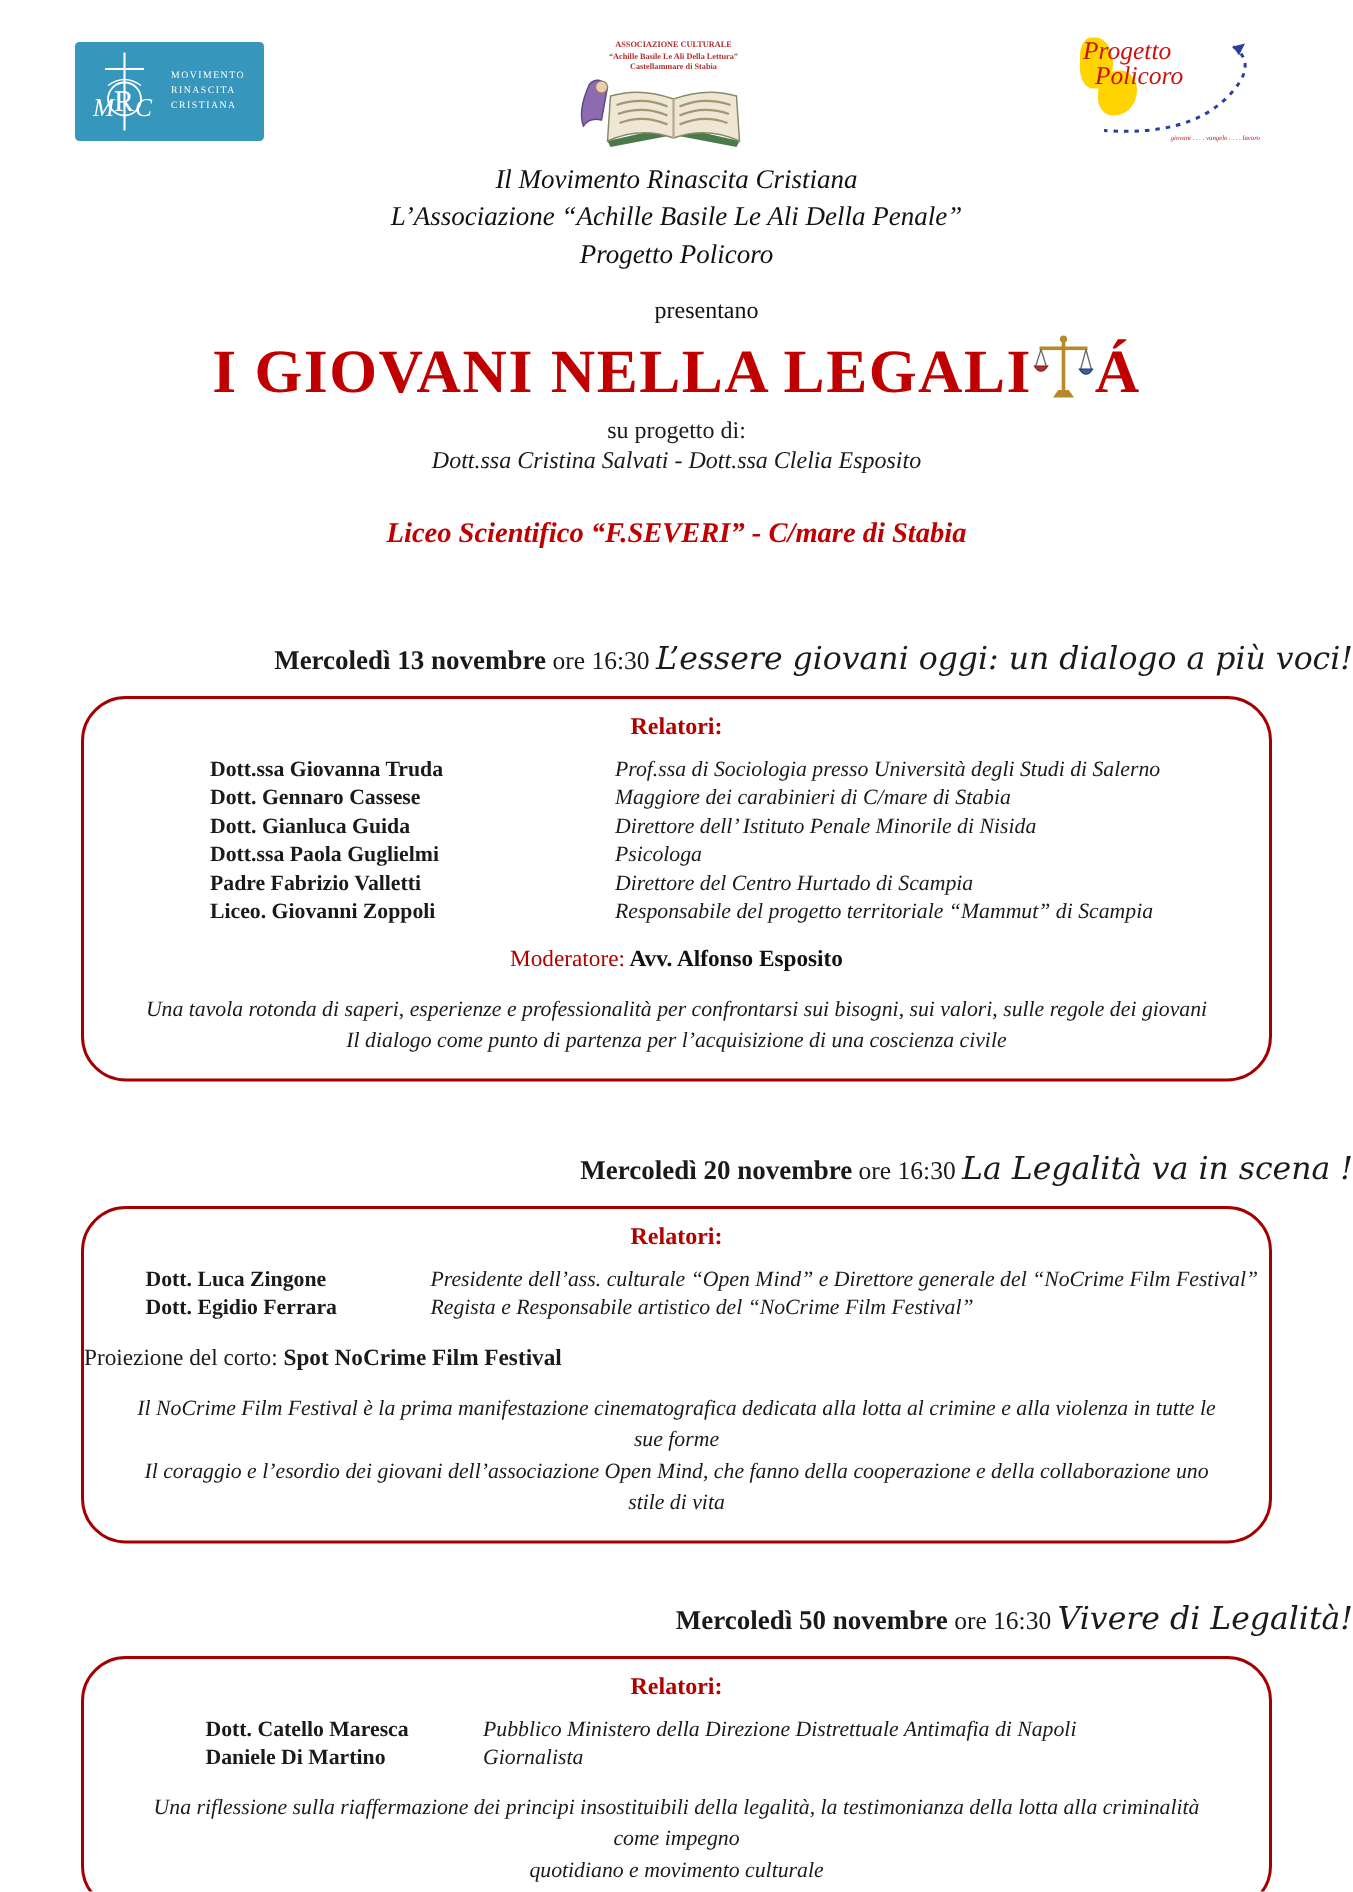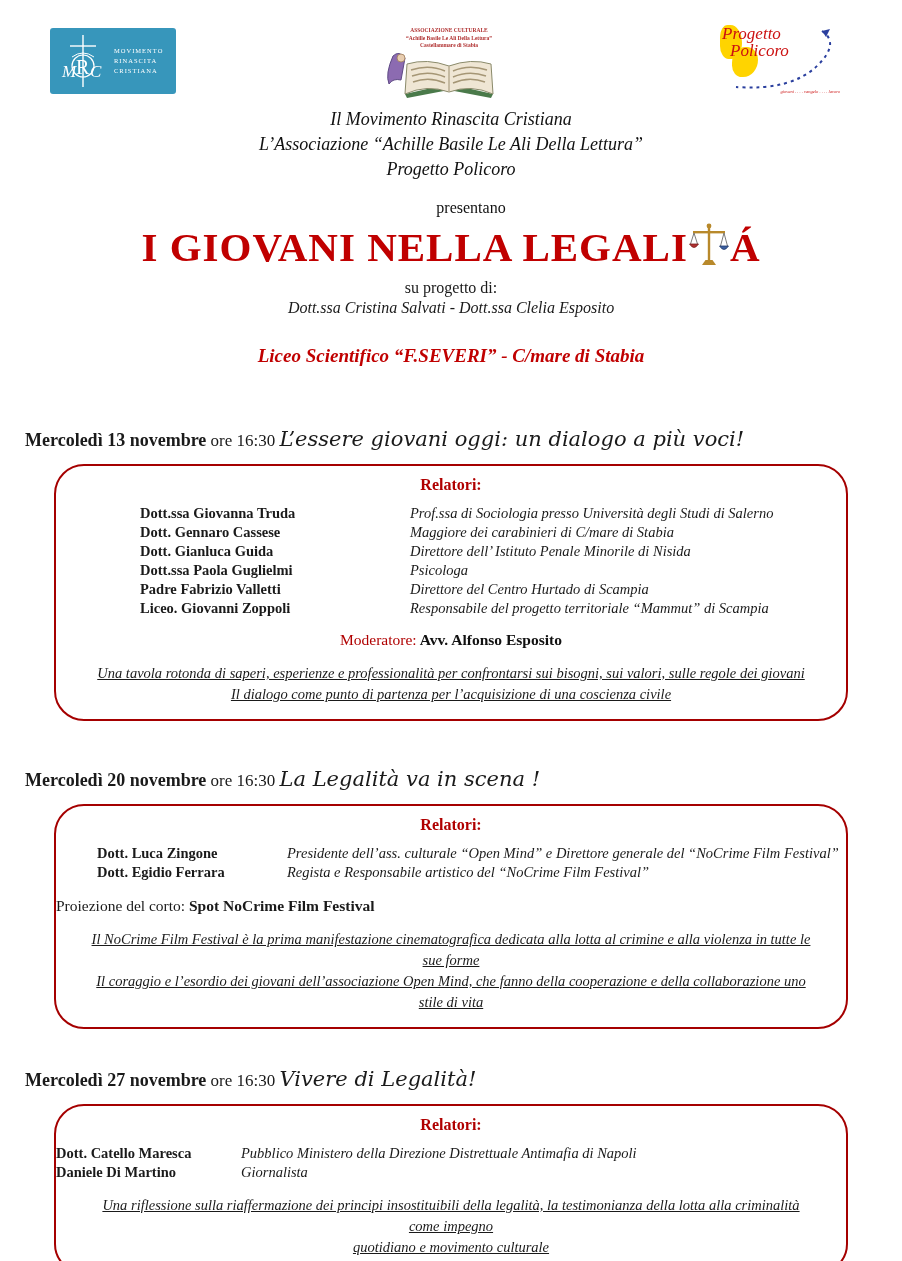--- a/index.html
+++ b/index.html
@@ -36,47 +36,47 @@
     text-align: center; margin-top: 6px; color: #c00000; font-weight: bold;
     font-size: 41px; letter-spacing: 1px; line-height: 1.1; white-space: nowrap;
   }
   .main-title .scales { display: inline-block; vertical-align: -6px; margin: 0 1px; }
 
   .project-label { text-align: center; margin-top: 9px; font-size: 16px; }
   .project-authors { text-align: center; font-style: italic; font-size: 16px; line-height: 22px; }
   .venue { text-align: center; margin-top: 26px; color: #c00000; font-weight: bold; font-style: italic; font-size: 19px; }
 
   
-  .event-heading { text-align: left; white-space: nowrap; margin-left: 25px; }
+  .event-heading { text-align: right; white-space: nowrap; margin-left: 25px; }
   .event-heading .date { font-weight: bold; font-size: 18px; }
   .event-heading .time { font-size: 17px; }
   .event-heading .script { font-style: italic; font-size: 21px; font-family: "DejaVu Serif", serif; }
   .eh-1 { margin-top: 60px; }
   .eh-2 { margin-top: 46px; }
   .eh-3 { margin-top: 38px; }
 
   .box {
     width: 794px; margin: 13px auto 0 auto;
     border: 2px solid #a50000; border-radius: 30px;
     padding: 10px 0 14px 0;
   }
   .relatori { text-align: center; color: #b00000; font-weight: bold; font-size: 16px; margin-bottom: 10px; }
   .sp-table { display: grid; row-gap: 1px; }
   .sp-row { display: contents; }
   .sp-name { font-weight: bold; font-size: 14.5px; line-height: 18px; }
   .sp-role { font-style: italic; font-size: 14.5px; line-height: 18px; }
   .box1 .sp-table { grid-template-columns: 270px 1fr; margin-left: 84px; }
   .box2 .sp-table { grid-template-columns: 190px 1fr; margin-left: 41px; }
-  .box3 .sp-table { grid-template-columns: 185px 1fr; }
+  .box3 .sp-table { grid-template-columns: 185px 1fr; margin-left: 81px; }
   .moderator-line { text-align: center; margin-top: 14px; font-size: 15.5px; }
   .moderator-line .mod-label { color: #b00000; font-weight: normal; }
   .moderator-line .mod-name { color: #111; font-weight: bold; }
   .screening-line { margin-top: 16px; font-size: 15.5px; }
   .screening-line .scr-title { font-weight: bold; }
-  .box-desc { text-align: center; font-style: italic; font-size: 14.5px; line-height: 21px; margin-top: 14px; padding: 0 30px; text-decoration: underline; }
+  .box-desc { text-align: center; font-style: italic; font-size: 14.5px; line-height: 21px; margin-top: 14px; padding: 0 30px; }
 </style>
 </head>
 <body>
 
 <div class="page">
 
   <div class="logos">
     <div class="logo-mrc">
       <svg width="54" height="56" viewBox="0 0 54 56">
         <line x1="27" y1="2" x2="27" y2="54" stroke="#ffffff" stroke-width="1.4"></line>
@@ -119,21 +119,21 @@
       <svg class="policoro-swoosh" width="120" height="78" viewBox="0 0 120 78">
         <path d="M100 6 Q118 18 96 40 Q70 66 14 62" fill="none" stroke="#2a3f9e" stroke-width="2" stroke-dasharray="3 4"></path>
         <path d="M100 6 l8 -2 l-4 8 z" fill="#2a3f9e"></path>
       </svg>
       <div class="policoro-small">giovani . . . . vangelo . . . . lavoro</div>
     </div>
   </div>
 
   <div class="header-lines">
     <div>Il Movimento Rinascita Cristiana</div>
-    <div>L’Associazione “Achille Basile Le Ali Della Lettura”</div>
+    <div>L’Associazione “Achille Basile Le Ali Della Penale”</div>
     <div>Progetto Policoro</div>
   </div>
   <div class="presenting">presentano</div>
 
   <div class="main-title">
     <span>I GIOVANI NELLA LEGALI</span><svg class="scales" width="40" height="44" viewBox="0 0 40 44">
       <circle cx="20" cy="3" r="2.4" fill="#b8892b"></circle>
       <rect x="18.8" y="4" width="2.4" height="34" fill="#b8892b"></rect>
       <rect x="4" y="8" width="32" height="2.4" fill="#b8892b"></rect>
       <line x1="5" y1="10" x2="1.5" y2="21" stroke="#6b6b6b" stroke-width="0.9"></line>
@@ -208,21 +208,21 @@
     <div class="screening-line">
       <span>Proiezione del corto: </span><span class="scr-title">Spot NoCrime Film Festival</span>
     </div>
     <div class="box-desc">
       <div>Il NoCrime Film Festival è la prima manifestazione cinematografica dedicata alla lotta al crimine e alla violenza in tutte le sue forme</div>
       <div>Il coraggio e l’esordio dei giovani dell’associazione Open Mind, che fanno della cooperazione e della collaborazione uno stile di vita</div>
     </div>
   </div>
 
   <div class="event-heading eh-3">
-    <span class="date">Mercoledì 27 novembre</span><span class="time"> ore 16:30 </span><span class="script">Vivere di Legalità!</span>
+    <span class="date">Mercoledì 50 novembre</span><span class="time"> ore 16:30 </span><span class="script">Vivere di Legalità!</span>
   </div>
   <div class="box box3">
     <div class="relatori">Relatori:</div>
     <div class="sp-table">
       <div class="sp-row">
         <span class="sp-name">Dott. Catello Maresca</span>
         <span class="sp-role">Pubblico Ministero della Direzione Distrettuale Antimafia di Napoli</span>
       </div>
       <div class="sp-row">
         <span class="sp-name">Daniele Di Martino</span>

